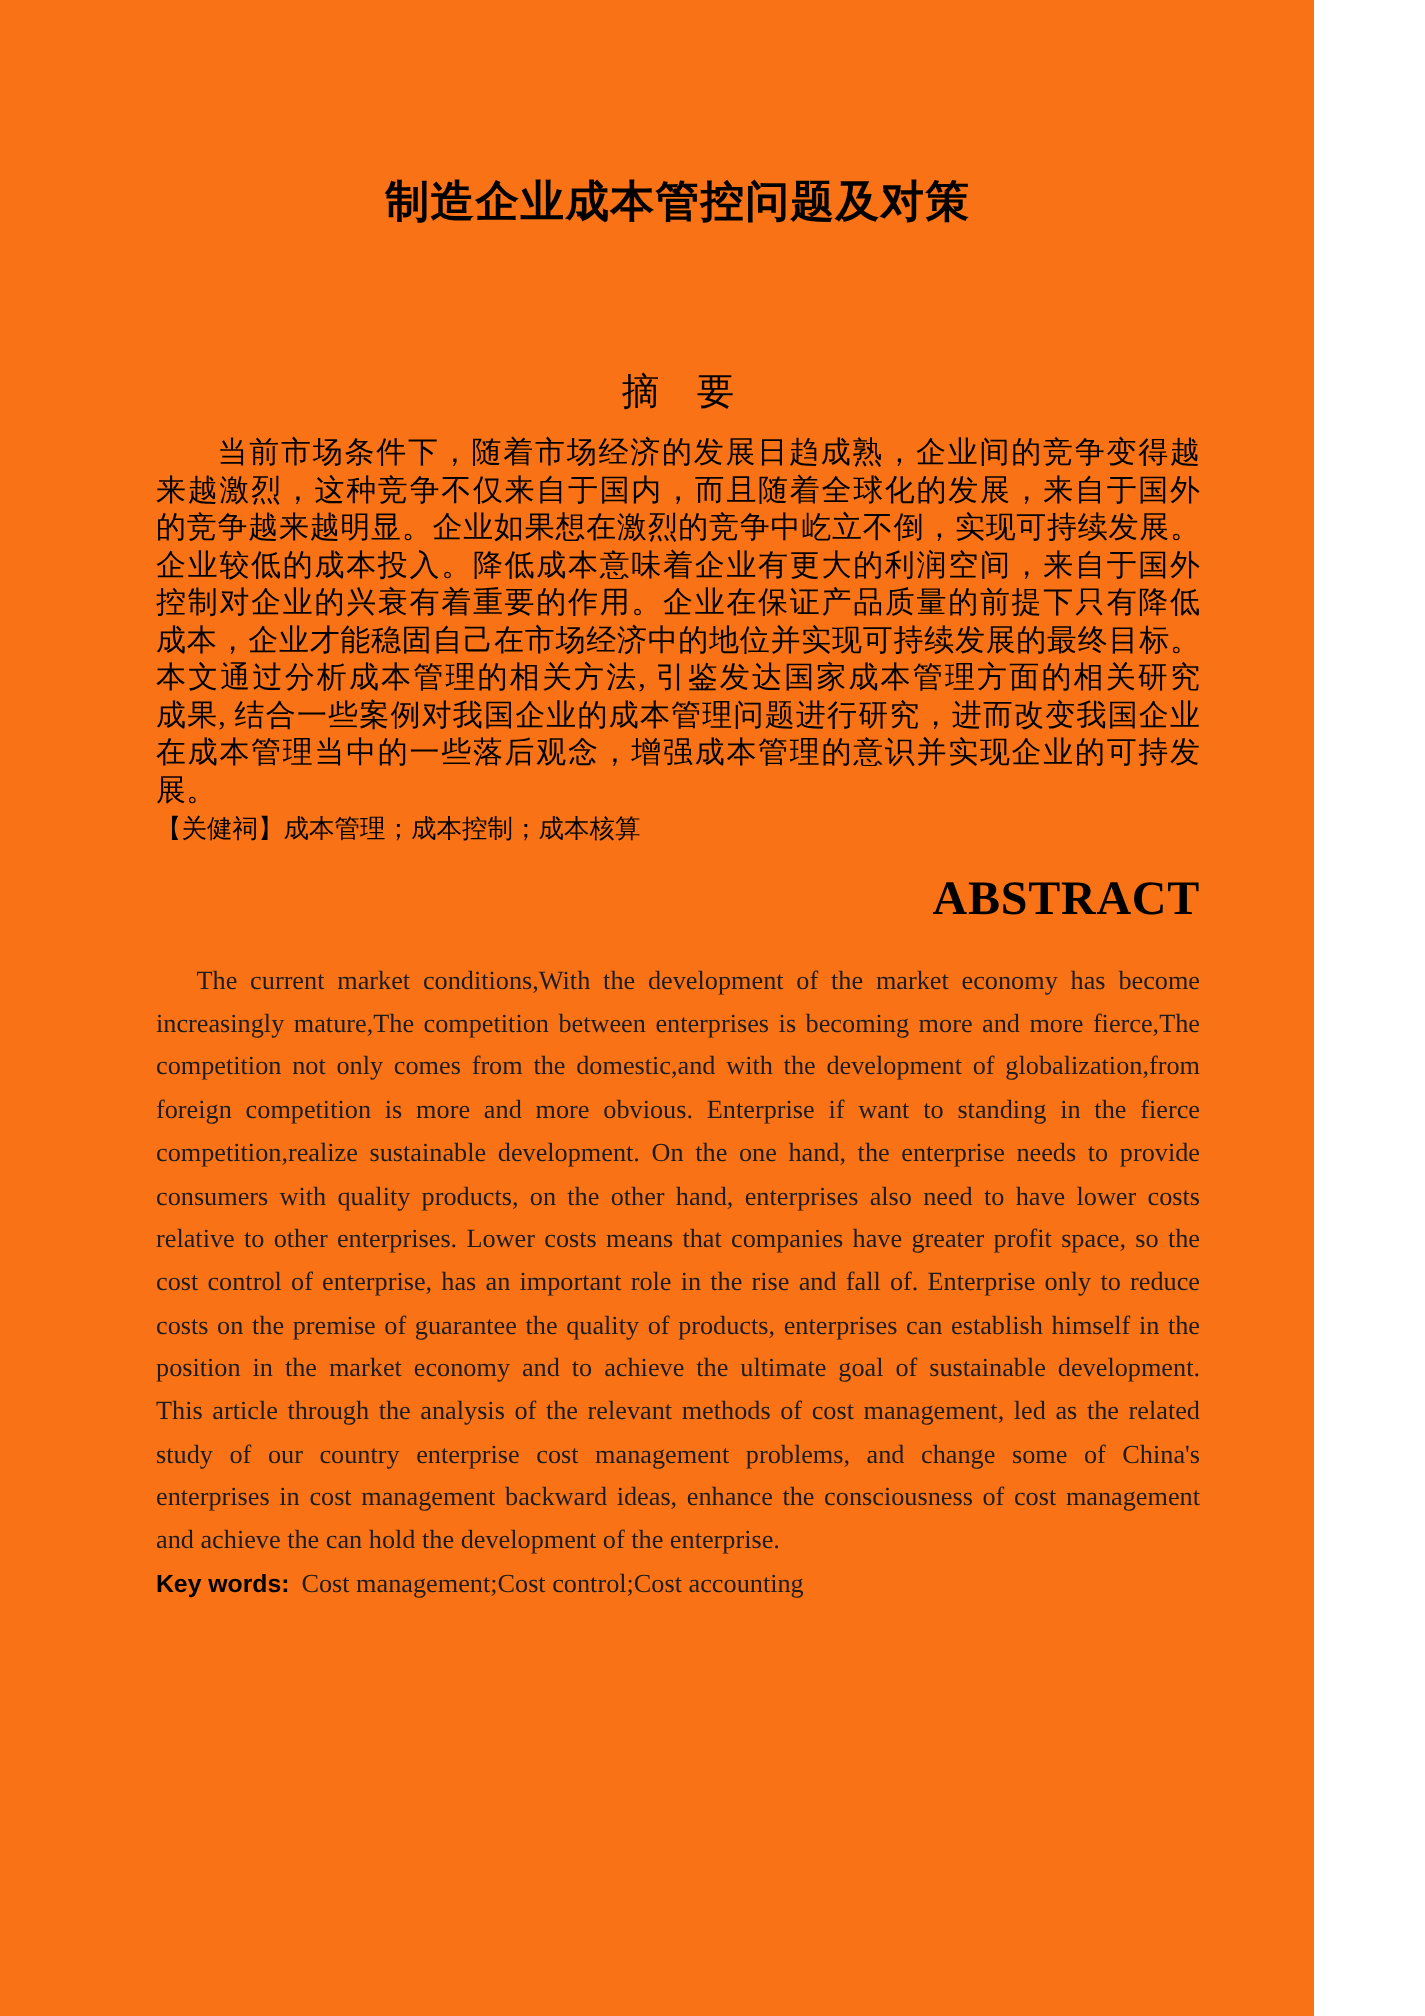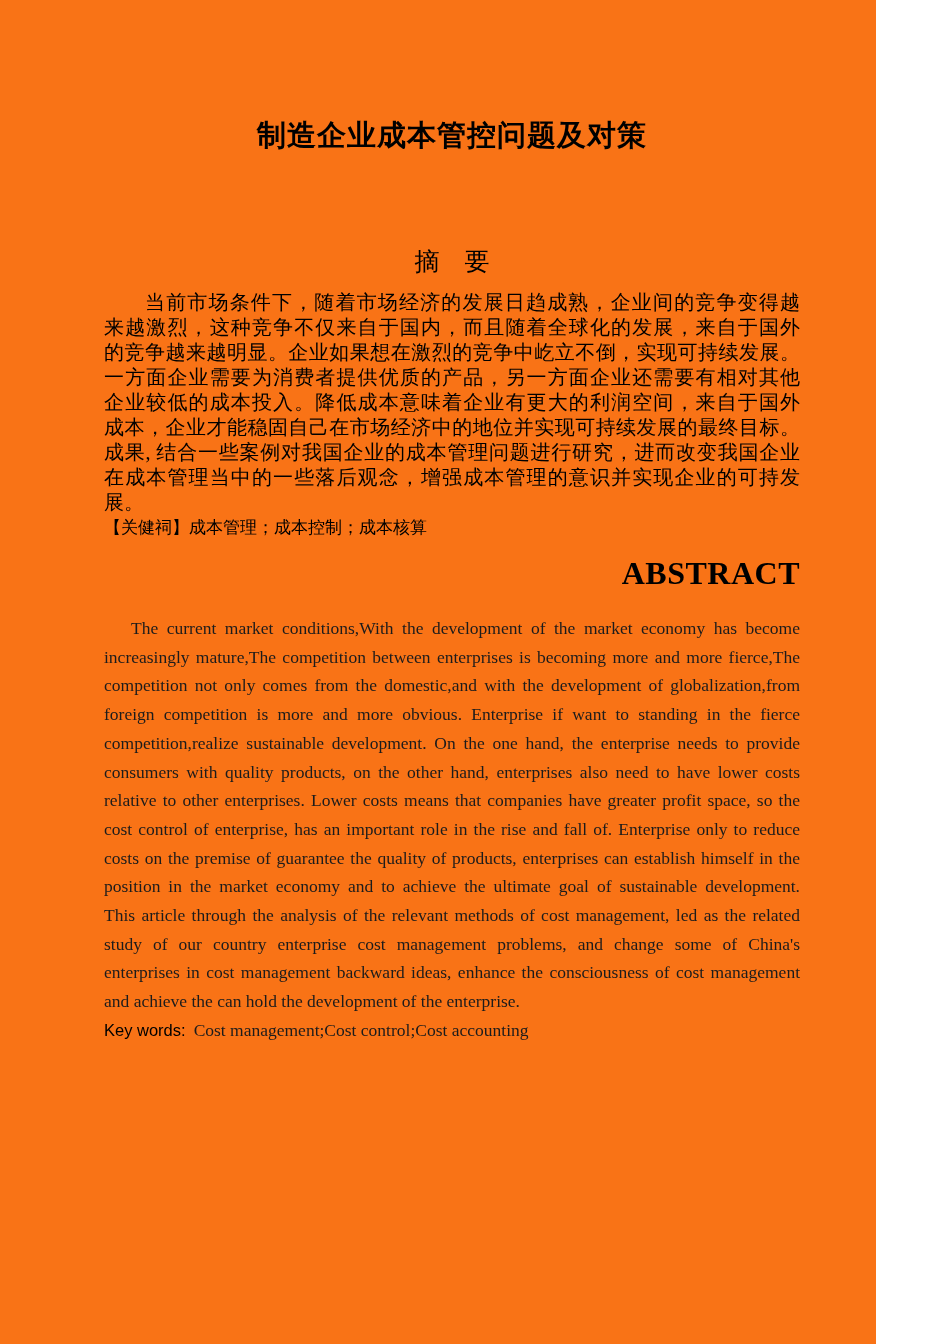--- a/index.html
+++ b/index.html
@@ -81,42 +81,43 @@
     text-indent: 27px;
   }
   .en-keywords {
     font-family: "Liberation Serif", serif;
     font-size: 17.5px;
     line-height: 28.7px;
     color: #1c1c1c;
   }
   .en-keywords .kw-label {
     font-family: "Liberation Sans", sans-serif;
-    font-weight: normal;
+    font-weight: bold;
     font-size: 16.5px;
     color: #000000;
     margin-right: 8px;
   }
 </style>
 </head>
 <body>
 
 <div class="page">
 
   <h1 class="doc-title">制造企业成本管控问题及对策</h1>
 
   <h2 class="cn-heading">摘　要</h2>
 
   <div class="para cn-para">
       <div>当前市场条件下，随着市场经济的发展日趋成熟，企业间的竞争变得越</div>
       <div>来越激烈，这种竞争不仅来自于国内，而且随着全球化的发展，来自于国外</div>
       <div>的竞争越来越明显。企业如果想在激烈的竞争中屹立不倒，实现可持续发展。</div>
-      <div>一方面企业需要为消费者提供优质的产品，另一方面企业还需要有相对其他</div>
       <div>企业较低的成本投入。降低成本意味着企业有更大的利润空间，来自于国外</div>
+      <div>控制对企业的兴衰有着重要的作用。企业在保证产品质量的前提下只有降低</div>
       <div>成本，企业才能稳固自己在市场经济中的地位并实现可持续发展的最终目标。</div>
+      <div>本文通过分析成本管理的相关方法, 引鉴发达国家成本管理方面的相关研究</div>
       <div>成果, 结合一些案例对我国企业的成本管理问题进行研究，进而改变我国企业</div>
       <div>在成本管理当中的一些落后观念，增强成本管理的意识并实现企业的可持发</div>
       <div>展。</div>
     </div>
 
   <div class="cn-keywords"><span>【关健祠】</span><span>成本管理；成本控制；成本核算</span></div>
 
   <h2 class="en-heading">ABSTRACT</h2>
 
   <div class="para en-para">

